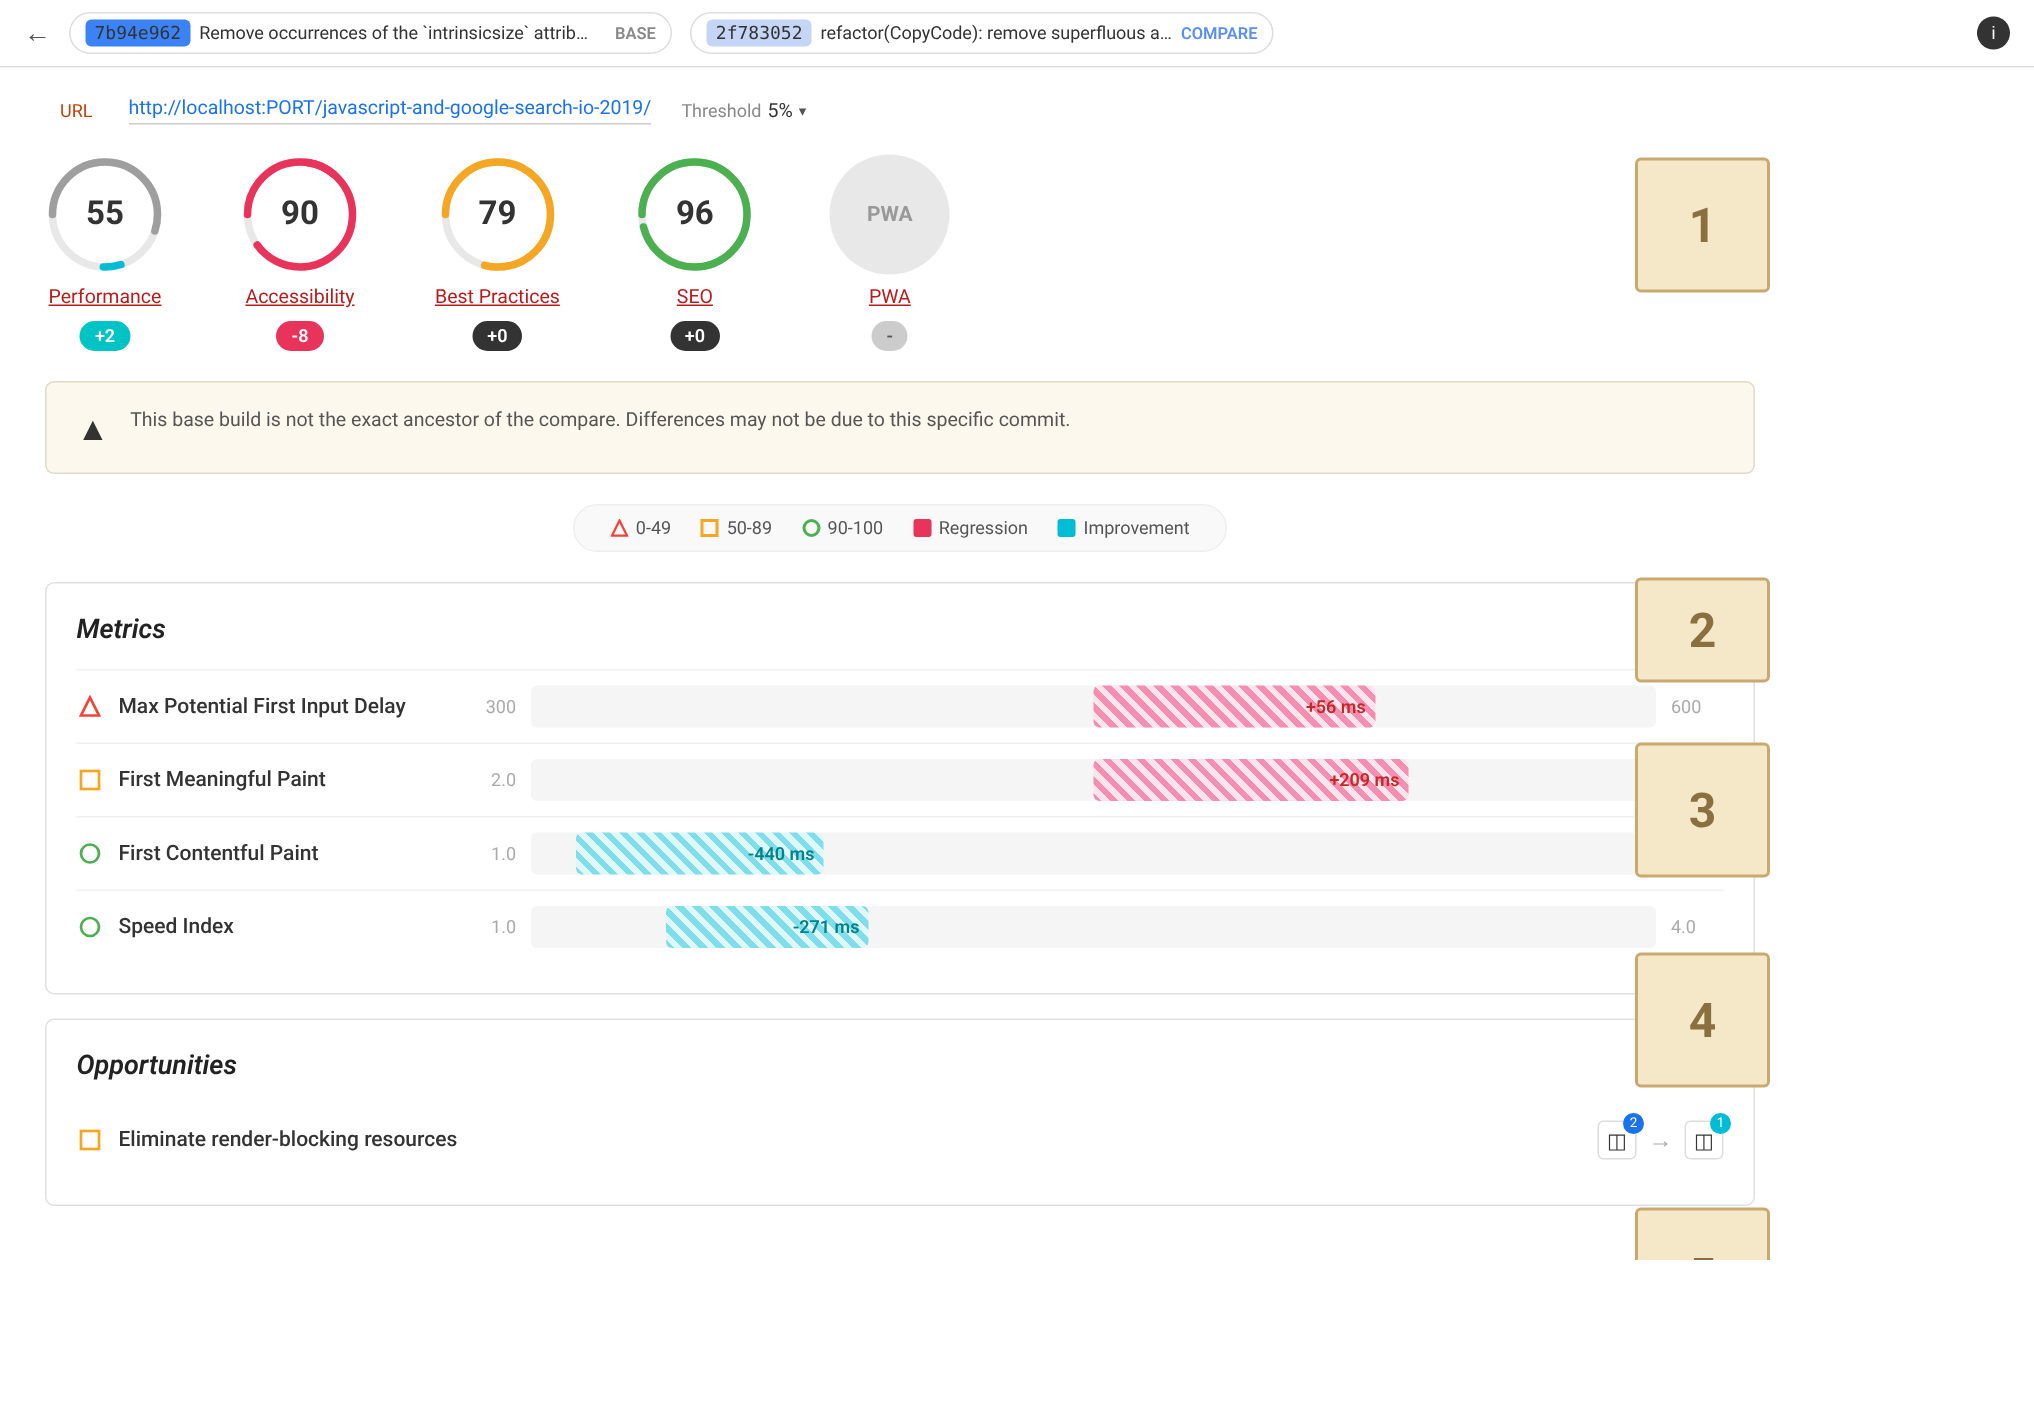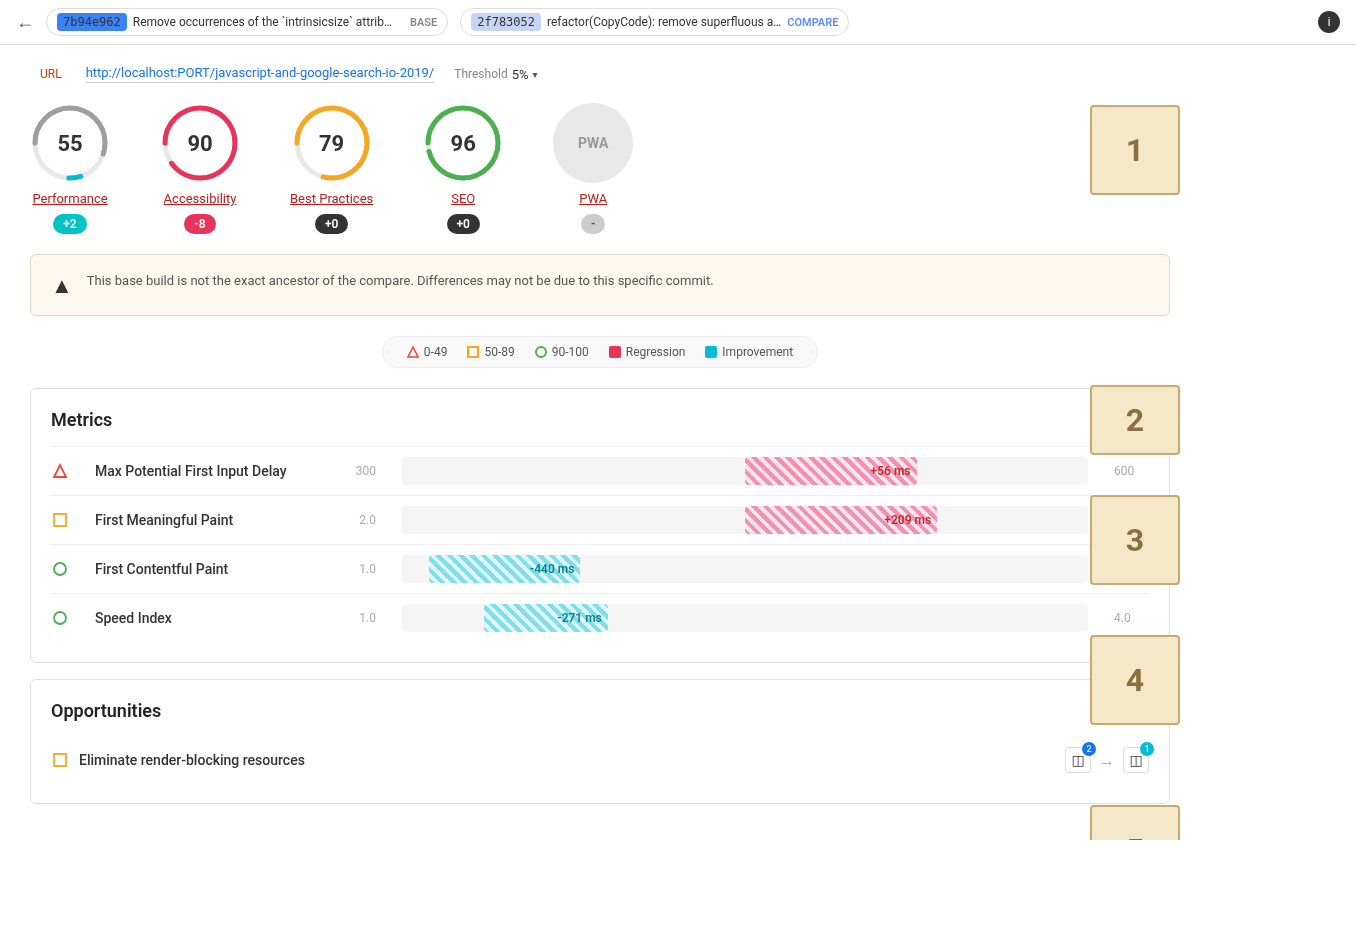--- a/index.html
+++ b/index.html
@@ -62,23 +62,23 @@
       background: #f9f9f9; border: 1px solid #eee; border-radius: 20px;
       padding: 8px 24px; width: fit-content; margin-left: auto; margin-right: auto;
     }
     .legend-item { display: flex; align-items: center; gap: 5px; font-size: 12px; color: #555; }
     .legend-icon-triangle { width: 12px; height: 12px; }
     .legend-icon-square { width: 12px; height: 12px; border: 2px solid; }
     .legend-icon-circle { width: 12px; height: 12px; border-radius: 50%; border: 2px solid; }
     .legend-swatch { width: 12px; height: 12px; border-radius: 2px; }
 
     .section-card { border: 1px solid #e0e0e0; border-radius: 6px; padding: 20px; margin-bottom: 16px; }
-    .section-title { font-size: 18px; font-weight: 600; margin-bottom: 16px; color: #222; }
-
-    .metric-row { display: flex; align-items: center; gap: 26px; padding: 10px 0; border-top: 1px solid #f0f0f0; }
+    .section-title { font-size: 18px; font-weight: 600; margin-bottom: 16px; color: #222; font-style: italic; }
+
+    .metric-row { display: flex; align-items: center; gap: 10px; padding: 10px 0; border-top: 1px solid #f0f0f0; }
     .metric-icon { width: 18px; height: 18px; display: flex; align-items: center; justify-content: center; }
     .metric-name { font-size: 14px; color: #333; min-width: 220px; font-weight: 500; }
     .metric-min { font-size: 12px; color: #aaa; min-width: 35px; text-align: right; }
     .metric-bar-area { flex: 1; height: 28px; background: #f5f5f5; border-radius: 4px; position: relative; overflow: visible; }
     .metric-max { font-size: 12px; color: #aaa; min-width: 35px; }
     .bar-fill { position: absolute; height: 100%; display: flex; align-items: center; justify-content: flex-end; padding-right: 6px; border-radius: 4px; font-size: 12px; font-weight: 600; }
     .bar-regression { background: repeating-linear-gradient(45deg, #f48fb1, #f48fb1 4px, #fce4ec 4px, #fce4ec 8px); color: #c62828; }
     .bar-improvement { background: repeating-linear-gradient(45deg, #80deea, #80deea 4px, #e0f7fa 4px, #e0f7fa 8px); color: #00838f; text-align: right; }
 
     .opportunities-row { display: flex; align-items: center; gap: 10px; padding: 10px 0; }

